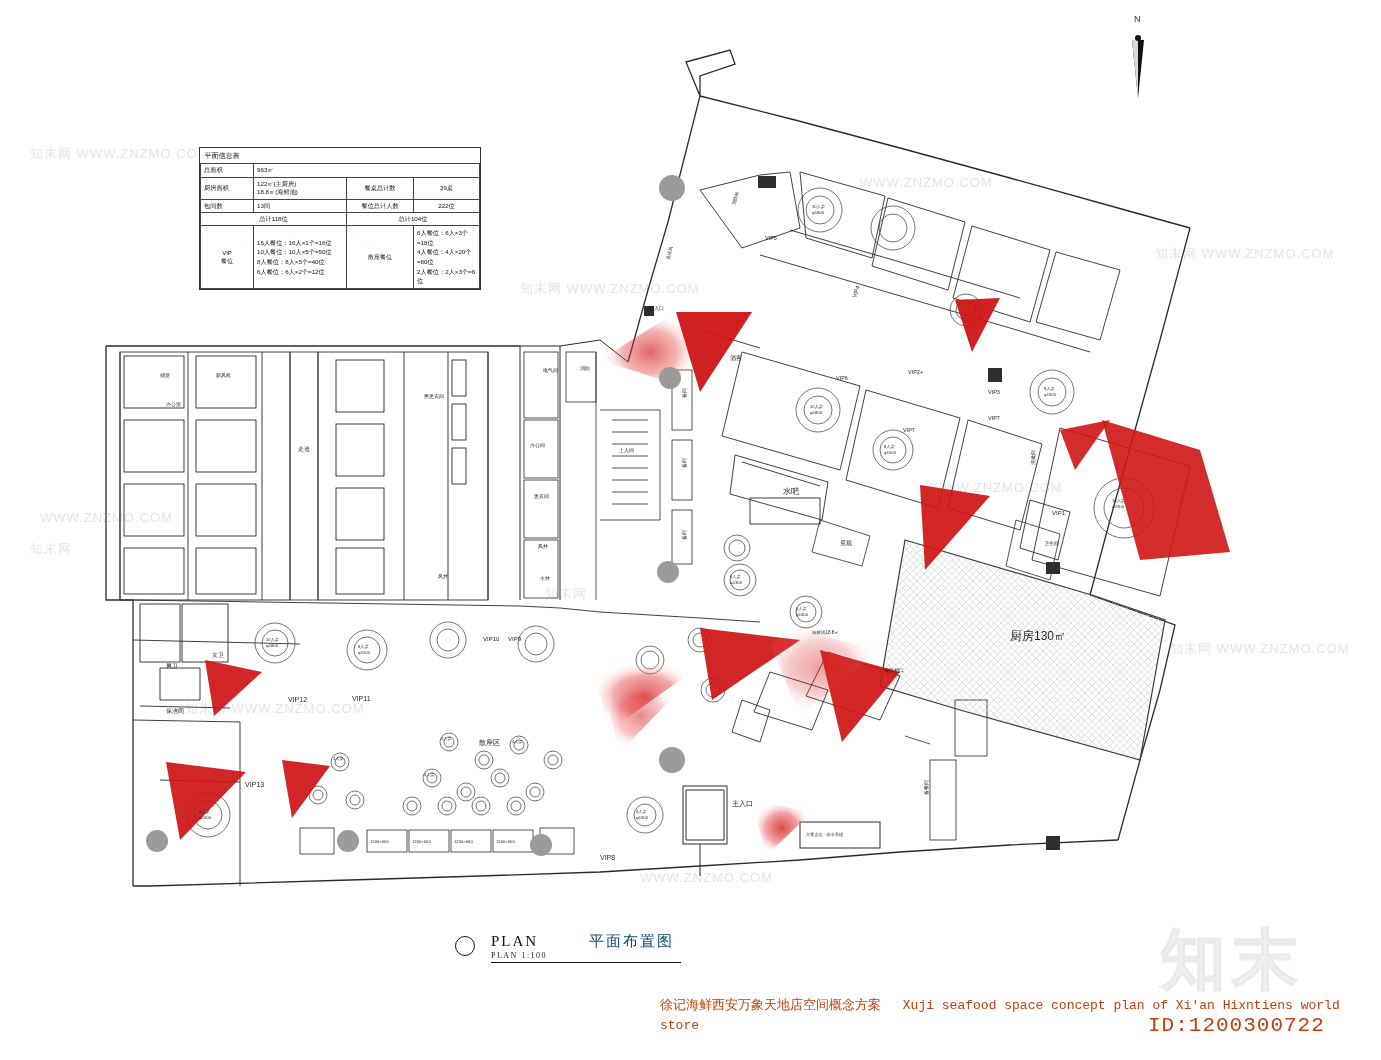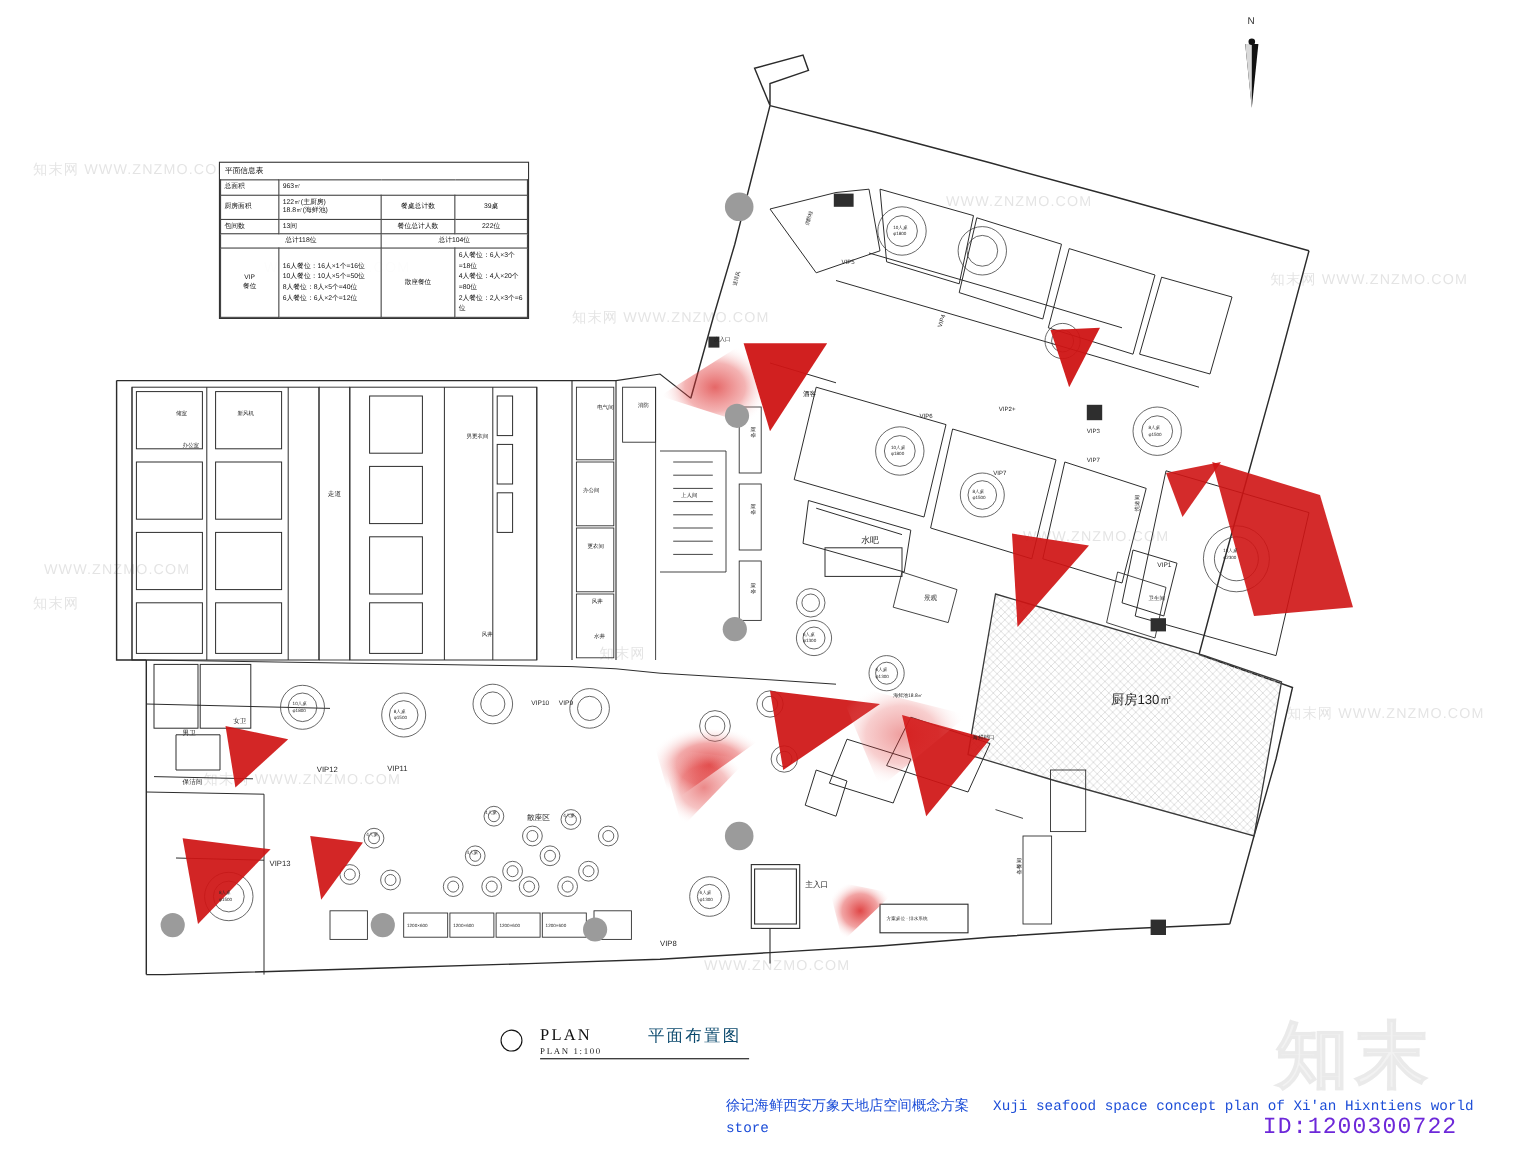--- a/index.html
+++ b/index.html
@@ -82,36 +82,36 @@
     position:absolute; left:36px; top:26px; font-size:8px; letter-spacing:1.5px;
     font-family:"Liberation Serif", serif; color:#222;
   }
   .plan-title .rule {
     position:absolute; left:36px; top:37px; width:190px; height:0; border-top:1.1px solid #111;
   }
 
   
   .caption {
     position:absolute; left:660px; top:995px; width:700px;
-    font-size:13px; line-height:1.55; color:#1d4ed8;
+    font-size:13px; line-height:1.55; color:#c2410c;
     font-family:"Liberation Mono", monospace;
   }
   .caption .cn { font-family:"Liberation Sans", sans-serif; }
 
   
   .logo {
     position:absolute; left:1160px; top:915px;
     font-size:66px; font-weight:bold; letter-spacing:6px;
     color:#f2f2f2;
     text-shadow: 0 0 1px #e2e2e2;
     -webkit-text-stroke:1px #eaeaea;
   }
   .logo-id {
     position:absolute; left:1148px; top:1014px;
-    font-size:21px; letter-spacing:1px; color:#6d28d9;
+    font-size:21px; letter-spacing:1px; color:#c2410c;
     font-family:"Liberation Mono", monospace;
   }
 </style>
 </head>
 <body>
 
 <div id="root">
 
   <div class="wm" style="left:30px; top:145px;">知末网 WWW.ZNZMO.COM</div>
   <div class="wm" style="left:40px; top:510px;">WWW.ZNZMO.COM</div>

